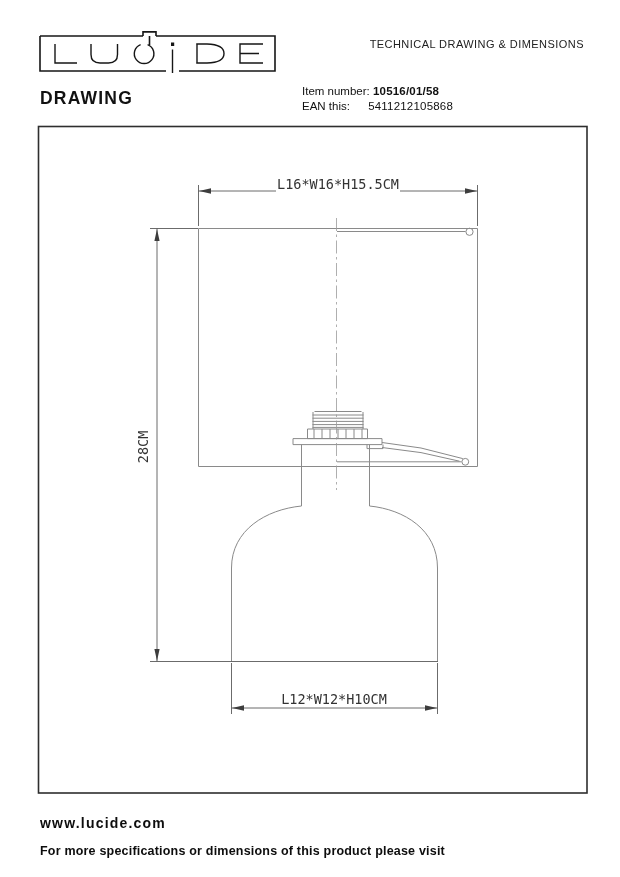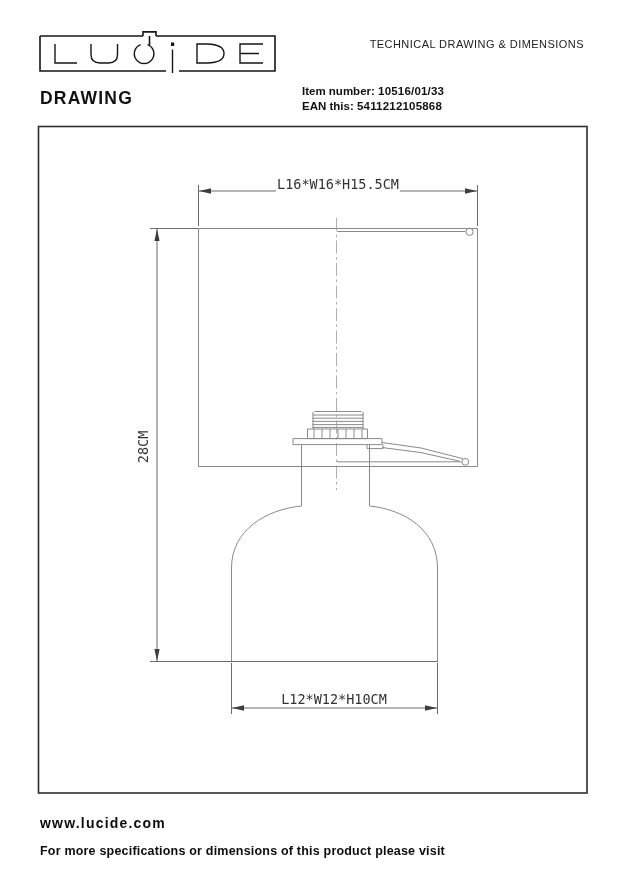--- a/index.html
+++ b/index.html
@@ -20,23 +20,23 @@
     white-space:nowrap;
   }
   .product-name{
     position:absolute;left:40px;top:88px;
     font-size:17.5px;font-weight:bold;letter-spacing:1.2px;color:#111;
   }
   .item-block{
     position:absolute;left:302px;top:84px;
     font-size:11.5px;line-height:15px;color:#111;white-space:nowrap;
   }
-  .item-block .lbl{font-weight:bold;}
+  .item-block .lbl{font-weight:normal;}
   .item-block .val-bold{font-weight:bold;letter-spacing:.2px;}
-  .item-block .val{font-weight:bold;letter-spacing:.2px;}
+  .item-block .val{font-weight:normal;letter-spacing:.2px;margin-left:15px;}
   
   .drawing-svg{position:absolute;left:0;top:0;}
   .obj{stroke:#8a8a8a;stroke-width:1;fill:none;}
   .dim{stroke:#5a5a5a;stroke-width:.9;fill:none;}
   .arrow{fill:#3d3d3d;stroke:none;}
   .cline{stroke:#9a9a9a;stroke-width:.8;fill:none;}
   .dimtext{
     font-family:"DejaVu Sans Mono","Liberation Mono",monospace;
     font-size:13.5px;fill:#333;
   }
@@ -86,21 +86,21 @@
     <rect x="132" y="11.5" width="3.2" height="3.5" fill="#161616"></rect>
   </svg>
 
   <div class="doc-title">TECHNICAL DRAWING &amp; DIMENSIONS</div>
 
   <div class="product-name">DRAWING</div>
 
   <div class="item-block">
     <div>
       <span class="lbl">Item number:</span>
-      <span class="val-bold">10516/01/33</span>
+      <span class="val-bold">10516/01/58</span>
     </div>
     <div>
       <span class="lbl">EAN this:</span>
       <span class="val">5411212105868</span>
     </div>
   </div>
 
   <svg class="drawing-svg" width="620" height="877" viewBox="0 0 620 877">
 
     <rect x="38.5" y="126.5" width="548.5" height="666.5" fill="none" stroke="#2e2e2e" stroke-width="1.6"></rect>

